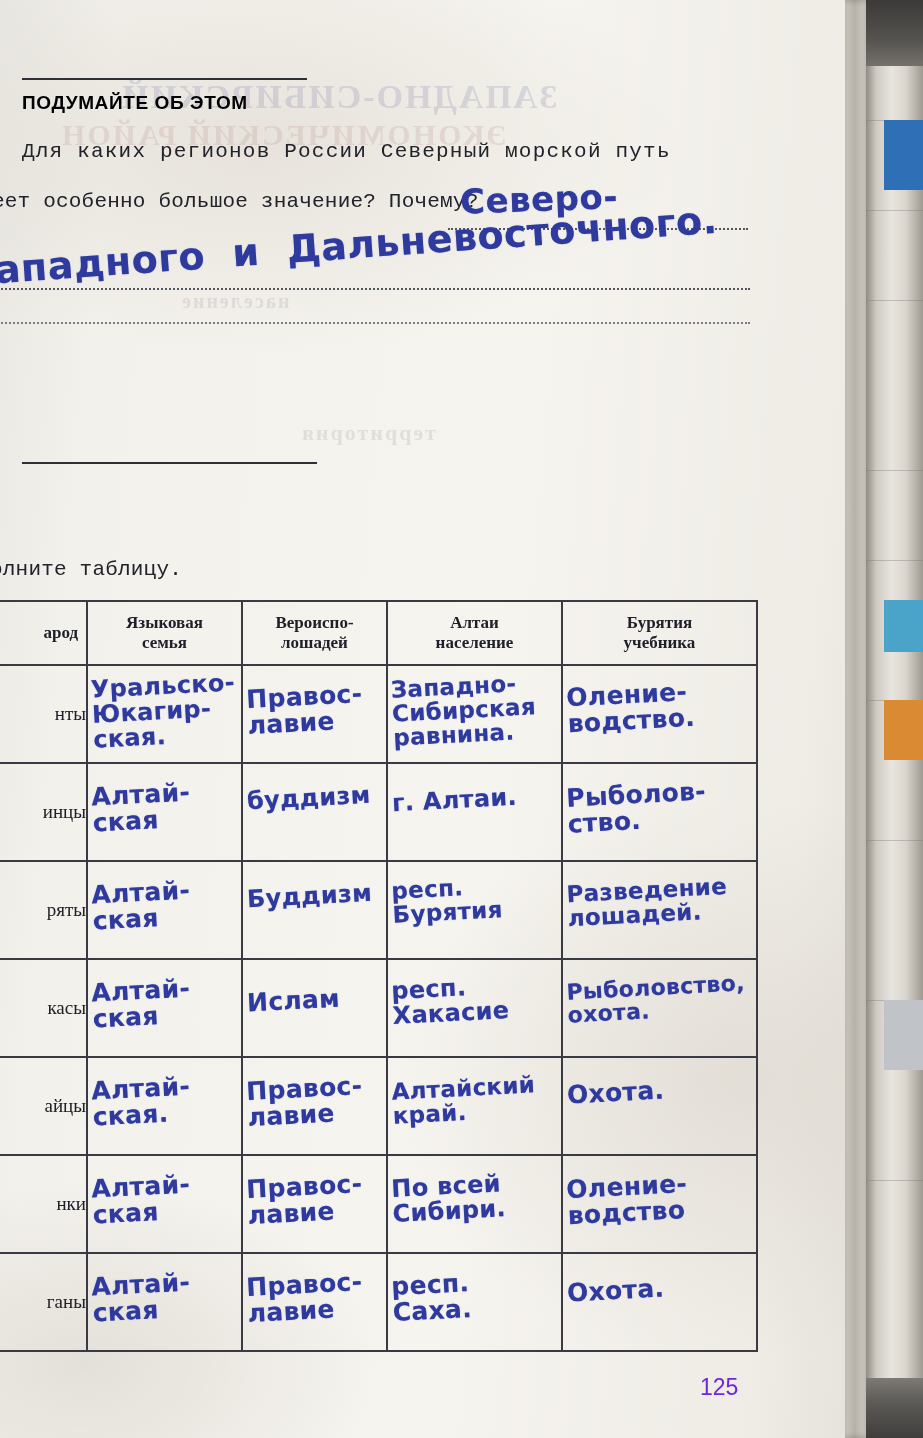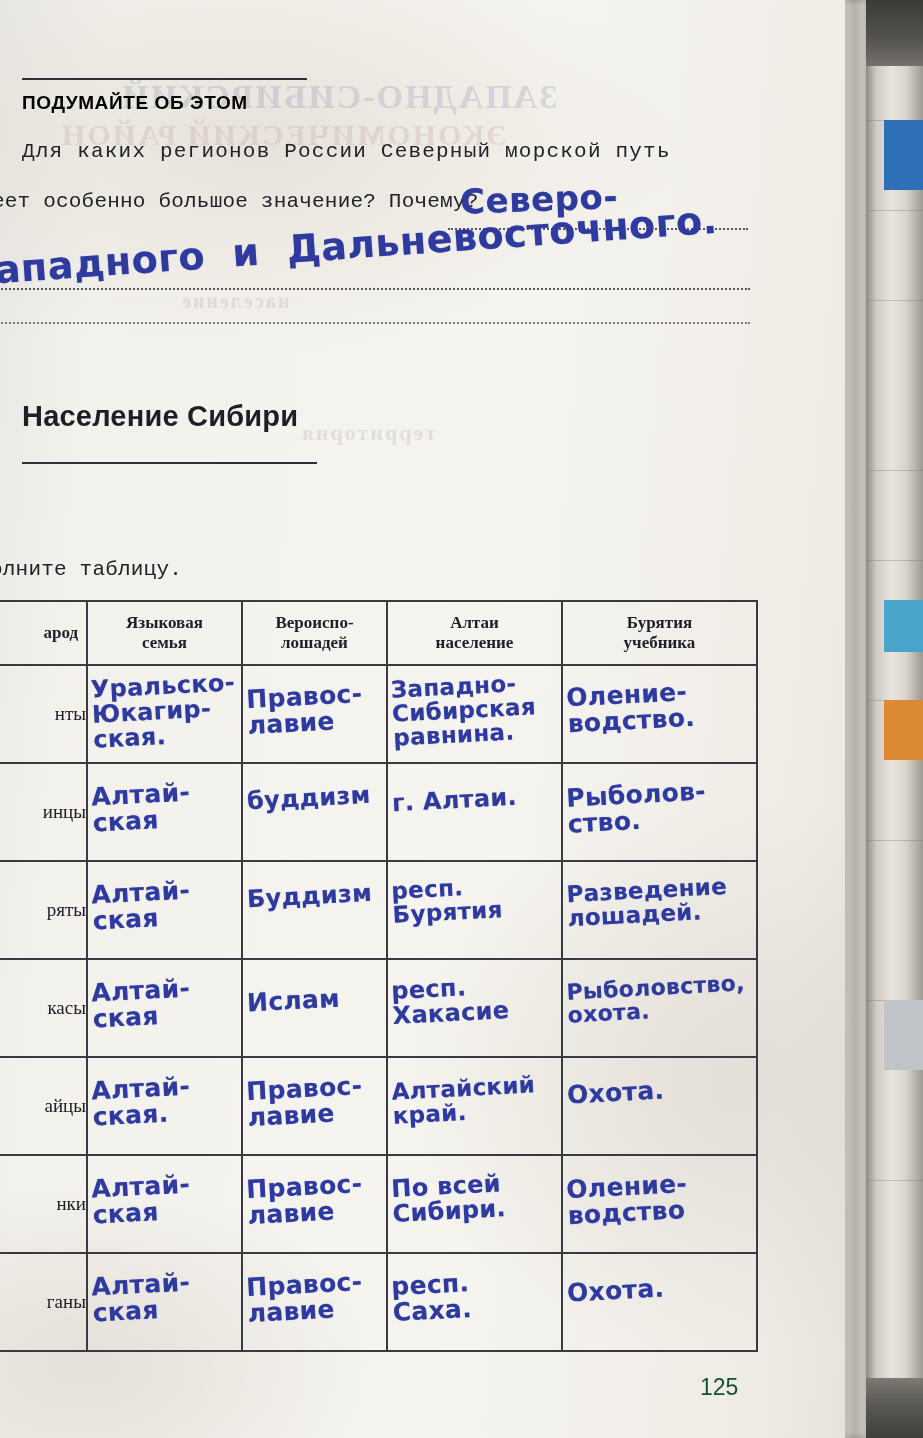--- a/index.html
+++ b/index.html
@@ -109,21 +109,21 @@
   }
   .dotted {
     position: absolute;
     height: 0;
     border-bottom: 2px dotted #55555f;
   }
   .page-num {
     position: absolute;
     font-family: "Liberation Sans", sans-serif;
     font-size: 23px;
-    color: #14532d;
+    color: #6d28d9;
   }
 
   
   .tbl {
     position: absolute;
     border-collapse: collapse;
     table-layout: fixed;
   }
   .tbl td, .tbl th {
     border: 2px solid #3a3a44;
@@ -197,21 +197,20 @@
   <div class="body-serif" style="left:22px; top:140px; width:740px; text-align:justify; letter-spacing:1.2px;">Для каких регионов России Северный морской путь</div>
   <div class="body-serif" style="left:-8px; top:190px;">еет особенно большое значение? Почему?</div>
 
   <div class="dotted" style="left:448px; top:228px; width:300px;"></div>
   <div class="dotted" style="left:-10px; top:288px; width:760px;"></div>
   <div class="dotted" style="left:-10px; top:322px; width:760px; border-bottom-style:dotted; border-bottom-color:#7b7b85;"></div>
 
   <div class="hw s1" style="left:460px; top:182px; font-size:34px;">Северо-</div>
   <div class="hw s2" style="left:-6px; top:226px; font-size:38px;">ападного  и  Дальневосточного.</div>
 
-  <div class="sec-title" style="left:22px; top:400px;">Население Сибири</div>
 
   <div class="rule" style="left:22px; top:462px; width:295px;"></div>
 
   <div class="body-serif" style="left:-10px; top:558px;">олните таблицу.</div>
 
   <table class="tbl" style="left:-12px; top:600px; width:768px;">
     <colgroup>
       <col style="width:98px">
       <col style="width:155px">
       <col style="width:145px">

